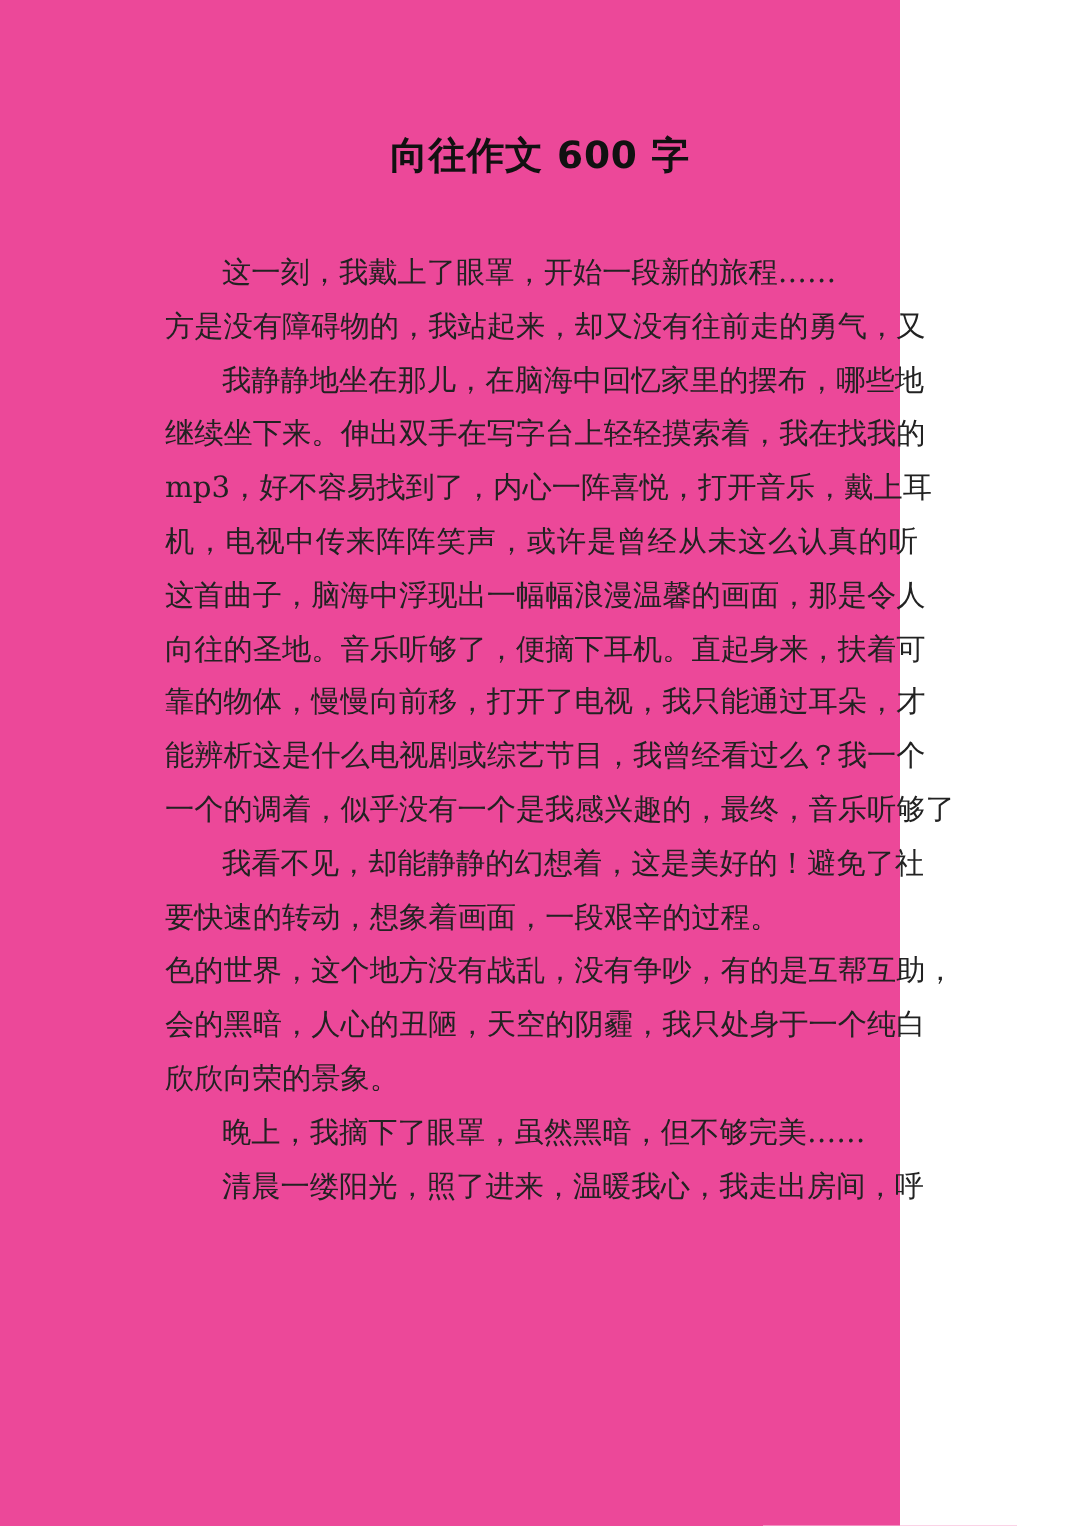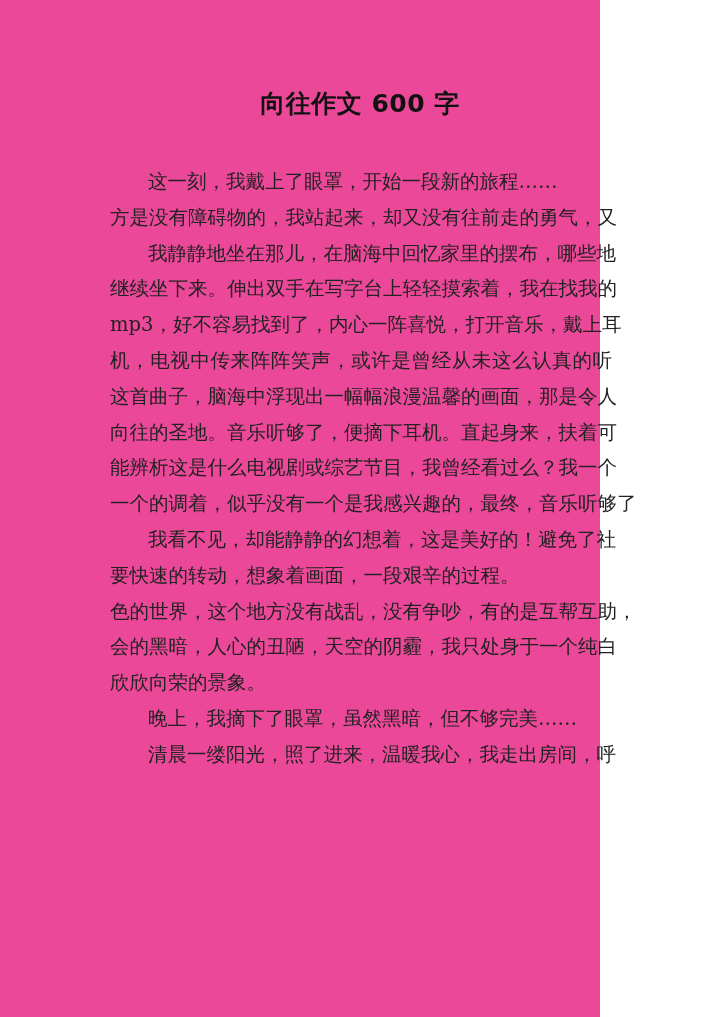--- a/index.html
+++ b/index.html
@@ -68,20 +68,21 @@
 
   <div class="body-text">
     <span class="line indent last">这一刻，我戴上了眼罩，开始一段新的旅程……</span>
     <span class="line">方是没有障碍物的，我站起来，却又没有往前走的勇气，又</span>
     <span class="line indent">我静静地坐在那儿，在脑海中回忆家里的摆布，哪些地</span>
     <span class="line">继续坐下来。伸出双手在写字台上轻轻摸索着，我在找我的</span>
     <span class="line">mp3，好不容易找到了，内心一阵喜悦，打开音乐，戴上耳</span>
     <span class="line">机，电视中传来阵阵笑声，或许是曾经从未这么认真的听</span>
     <span class="line">这首曲子，脑海中浮现出一幅幅浪漫温馨的画面，那是令人</span>
     <span class="line">向往的圣地。音乐听够了，便摘下耳机。直起身来，扶着可</span>
+    <span class="line">靠的物体，慢慢向前移，打开了电视，我只能通过耳朵，才</span>
     <span class="line">能辨析这是什么电视剧或综艺节目，我曾经看过么？我一个</span>
     <span class="line">一个的调着，似乎没有一个是我感兴趣的，最终，音乐听够了</span>
     <span class="line indent">我看不见，却能静静的幻想着，这是美好的！避免了社</span>
     <span class="line last">要快速的转动，想象着画面，一段艰辛的过程。</span>
     <span class="line">色的世界，这个地方没有战乱，没有争吵，有的是互帮互助，</span>
     <span class="line">会的黑暗，人心的丑陋，天空的阴霾，我只处身于一个纯白</span>
     <span class="line last">欣欣向荣的景象。</span>
     <span class="line indent last">晚上，我摘下了眼罩，虽然黑暗，但不够完美……</span>
     <span class="line indent">清晨一缕阳光，照了进来，温暖我心，我走出房间，呼</span>
   </div>

